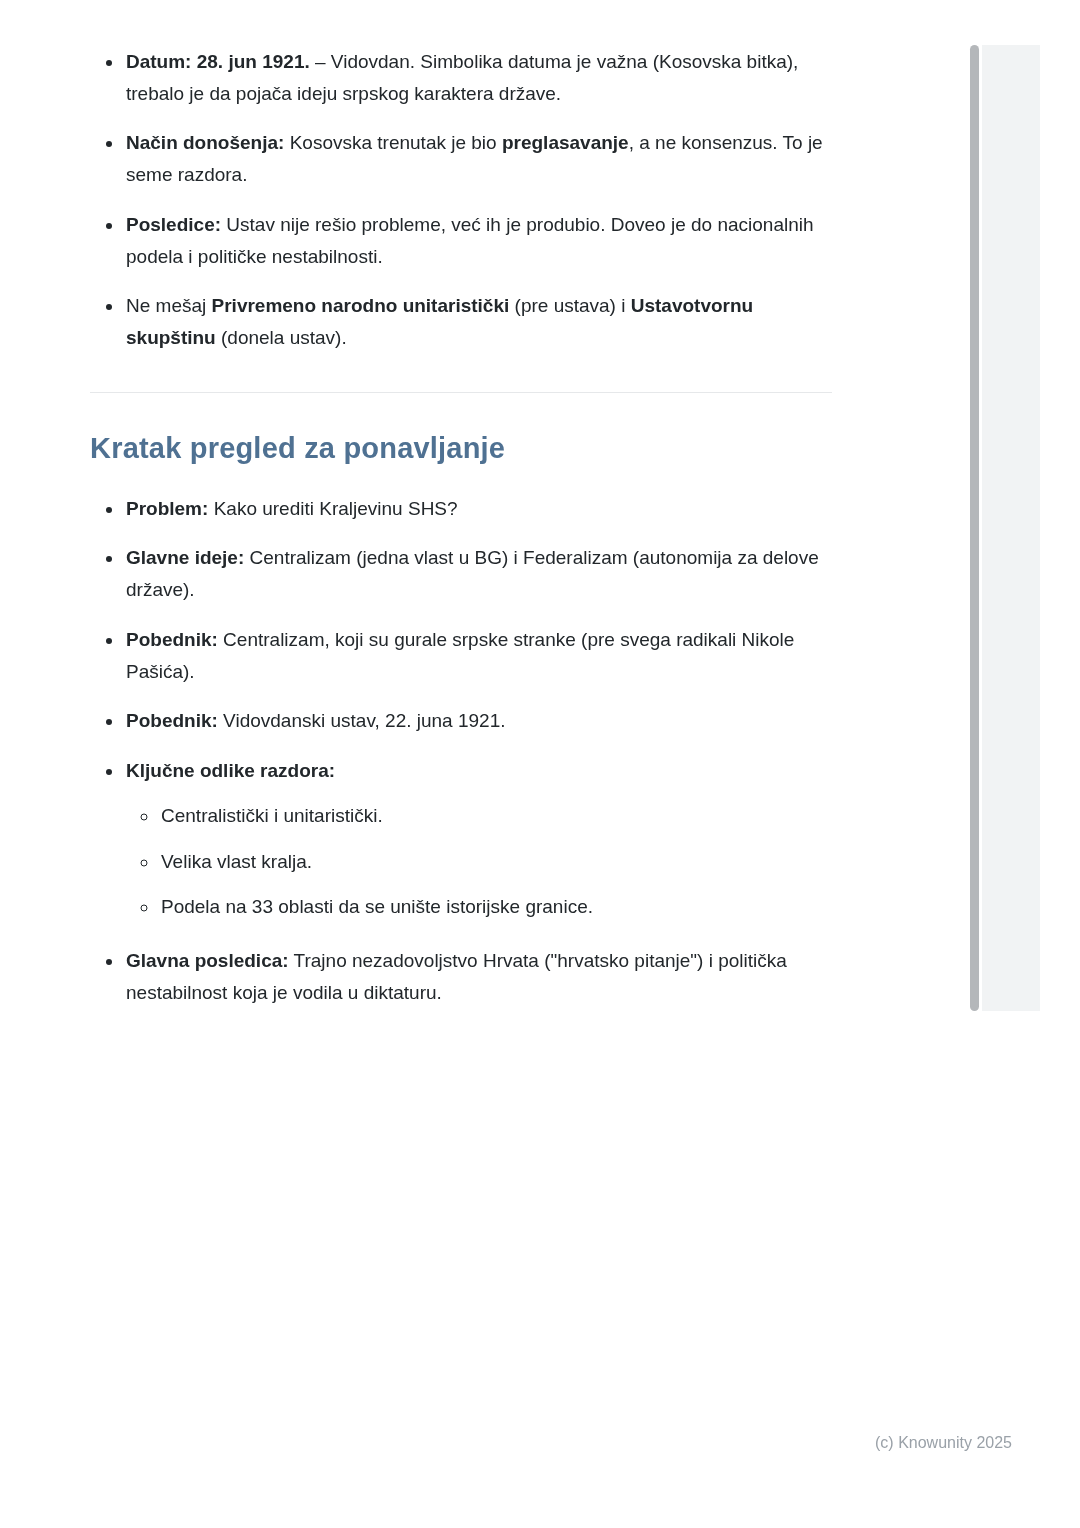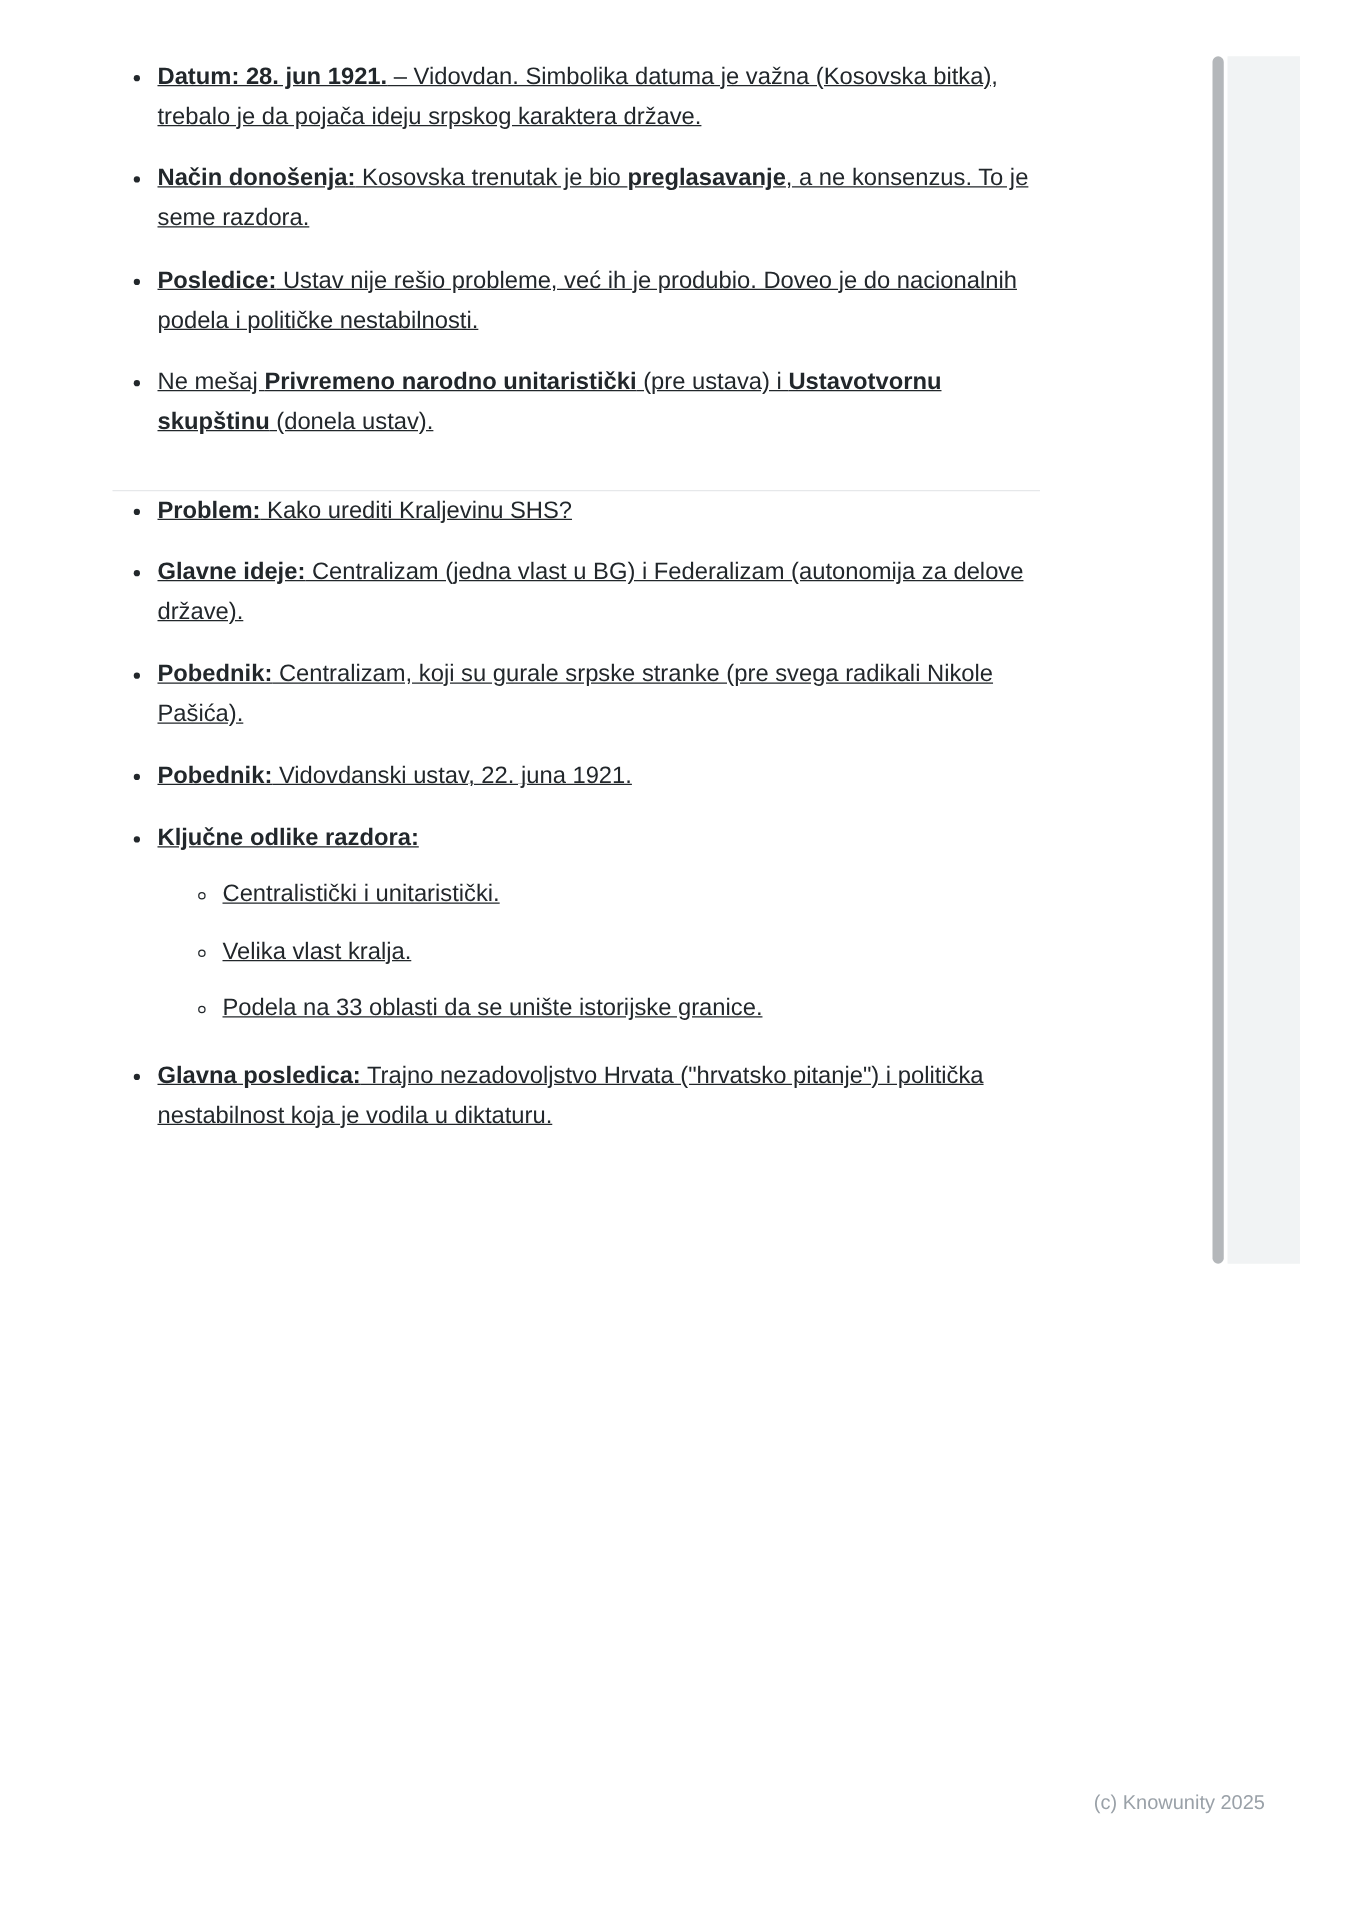--- a/index.html
+++ b/index.html
@@ -10,21 +10,20 @@
     position: relative;
     font-family: "Liberation Sans", sans-serif;
     color: #22272b;
     overflow: hidden;
   }
   .content {
     position: absolute;
     left: 90px;
     top: 46px;
     width: 742px;
-    text-decoration: underline;
   }
   ul.bullets {
     list-style: disc;
     padding-left: 34px;
     font-size: 19px;
     line-height: 1.67;
   }
   ul.bullets > li {
     margin-bottom: 18px;
     padding-left: 2px;
@@ -32,21 +31,20 @@
   ul.bullets > li:last-child { margin-bottom: 0; }
   .b { font-weight: 700; }
   ul.sub {
     list-style: circle;
     padding-left: 33px;
     margin-top: 13px;
   }
   ul.sub > li {
     margin-bottom: 14px;
     padding-left: 2px;
-    margin-left: 17px;
   }
   ul.sub > li:last-child { margin-bottom: 22px; }
   hr.divider {
     border: none;
     border-top: 1px solid #e6e8ea;
     margin: 38px 0 0 0;
   }
   h2.heading {
     color: #4f7192;
     font-size: 29px;
@@ -87,20 +85,21 @@
   <main class="content">
     <ul class="bullets" id="top-list">
         <li><span class="b">Datum: 28. jun 1921.</span><span> – Vidovdan. Simbolika datuma je važna (Kosovska bitka), trebalo je da pojača ideju srpskog karaktera države.</span></li>
         <li><span class="b">Način donošenja:</span><span> Kosovska trenutak je bio </span><span class="b">preglasavanje</span><span>, a ne konsenzus. To je seme razdora.</span></li>
         <li><span class="b">Posledice:</span><span> Ustav nije rešio probleme, već ih je produbio. Doveo je do nacionalnih podela i političke nestabilnosti.</span></li>
         <li><span>Ne mešaj </span><span class="b">Privremeno narodno unitaristički</span><span> (pre ustava) i </span><span class="b">Ustavotvornu skupštinu</span><span> (donela ustav).</span></li>
       </ul>
 
     <hr class="divider">
 
+    <h2 class="heading">Kratak pregled za ponavljanje</h2>
 
     <ul class="bullets" id="review-list">
         <li><span class="b">Problem:</span><span> Kako urediti Kraljevinu SHS?</span></li>
         <li><span class="b">Glavne ideje:</span><span> Centralizam (jedna vlast u BG) i Federalizam (autonomija za delove države).</span></li>
         <li><span class="b">Pobednik:</span><span> Centralizam, koji su gurale srpske stranke (pre svega radikali Nikole Pašića).</span></li>
         <li><span class="b">Pobednik:</span><span> Vidovdanski ustav, 22. juna 1921.</span></li>
         <li><span class="b">Ključne odlike razdora:</span><ul class="sub">
             <li>Centralistički i unitaristički.</li>
             <li>Velika vlast kralja.</li>
             <li>Podela na 33 oblasti da se unište istorijske granice.</li>

